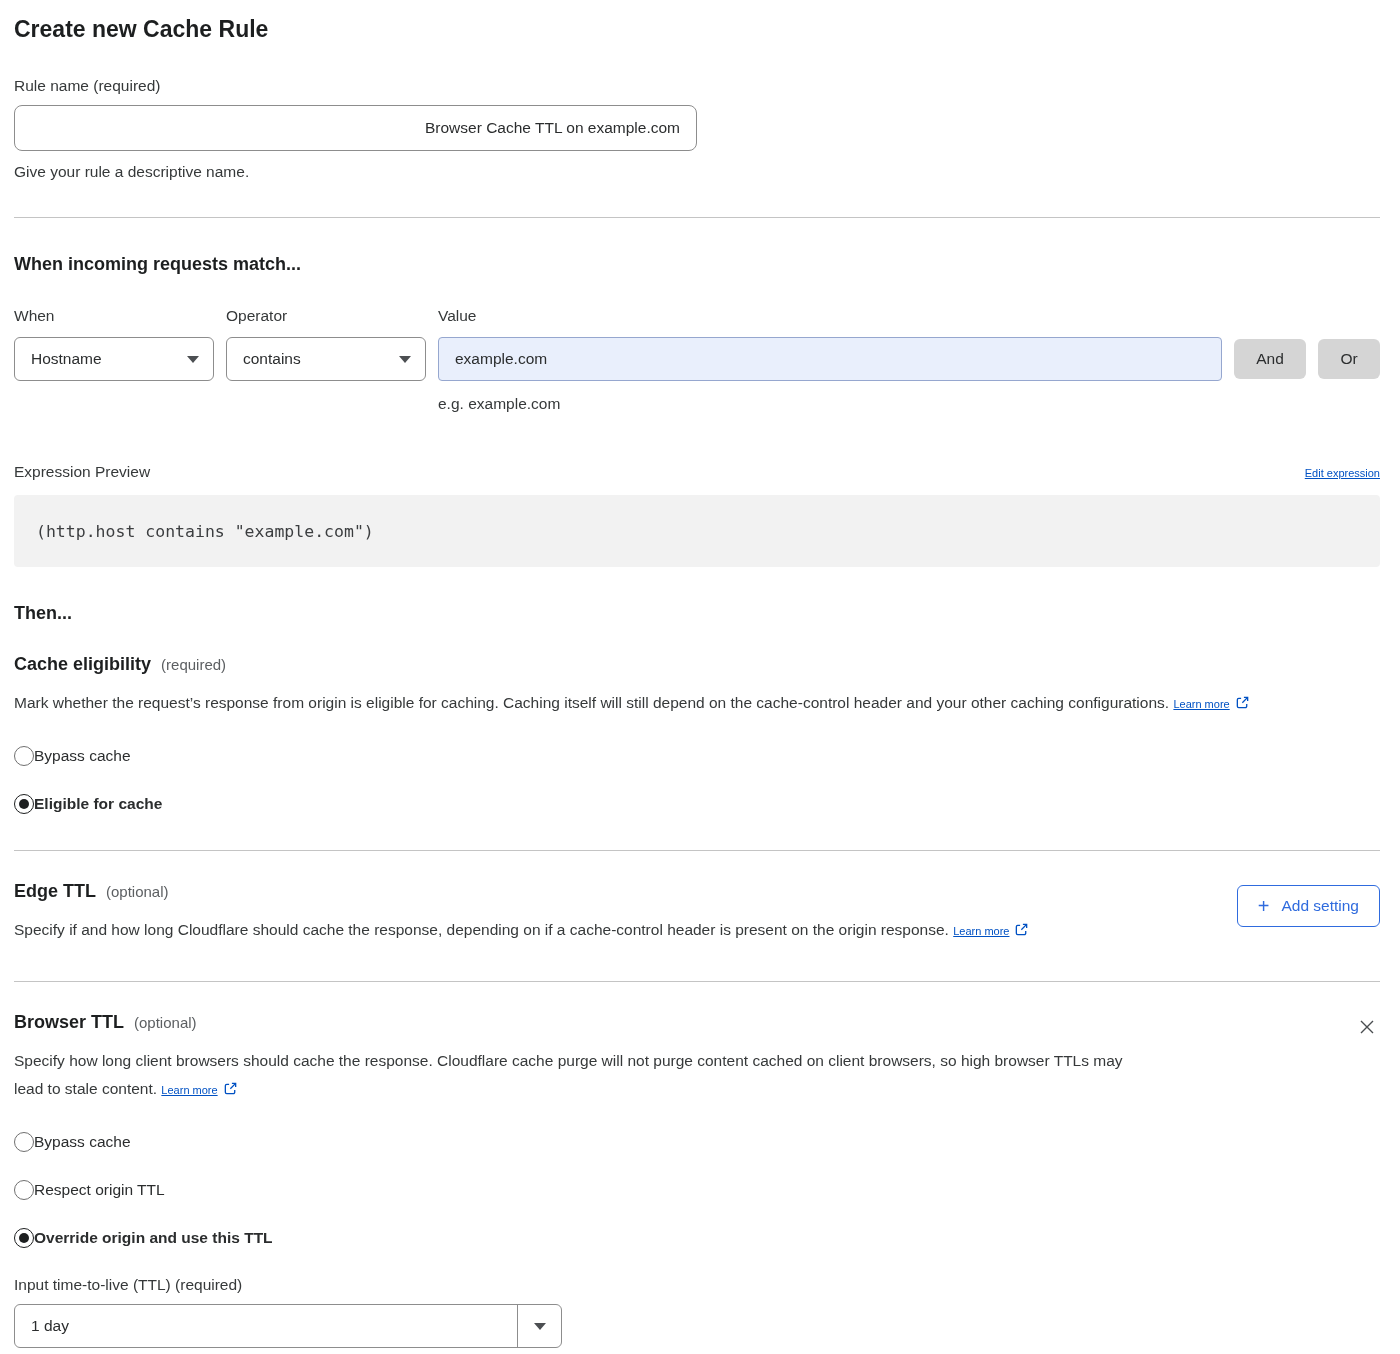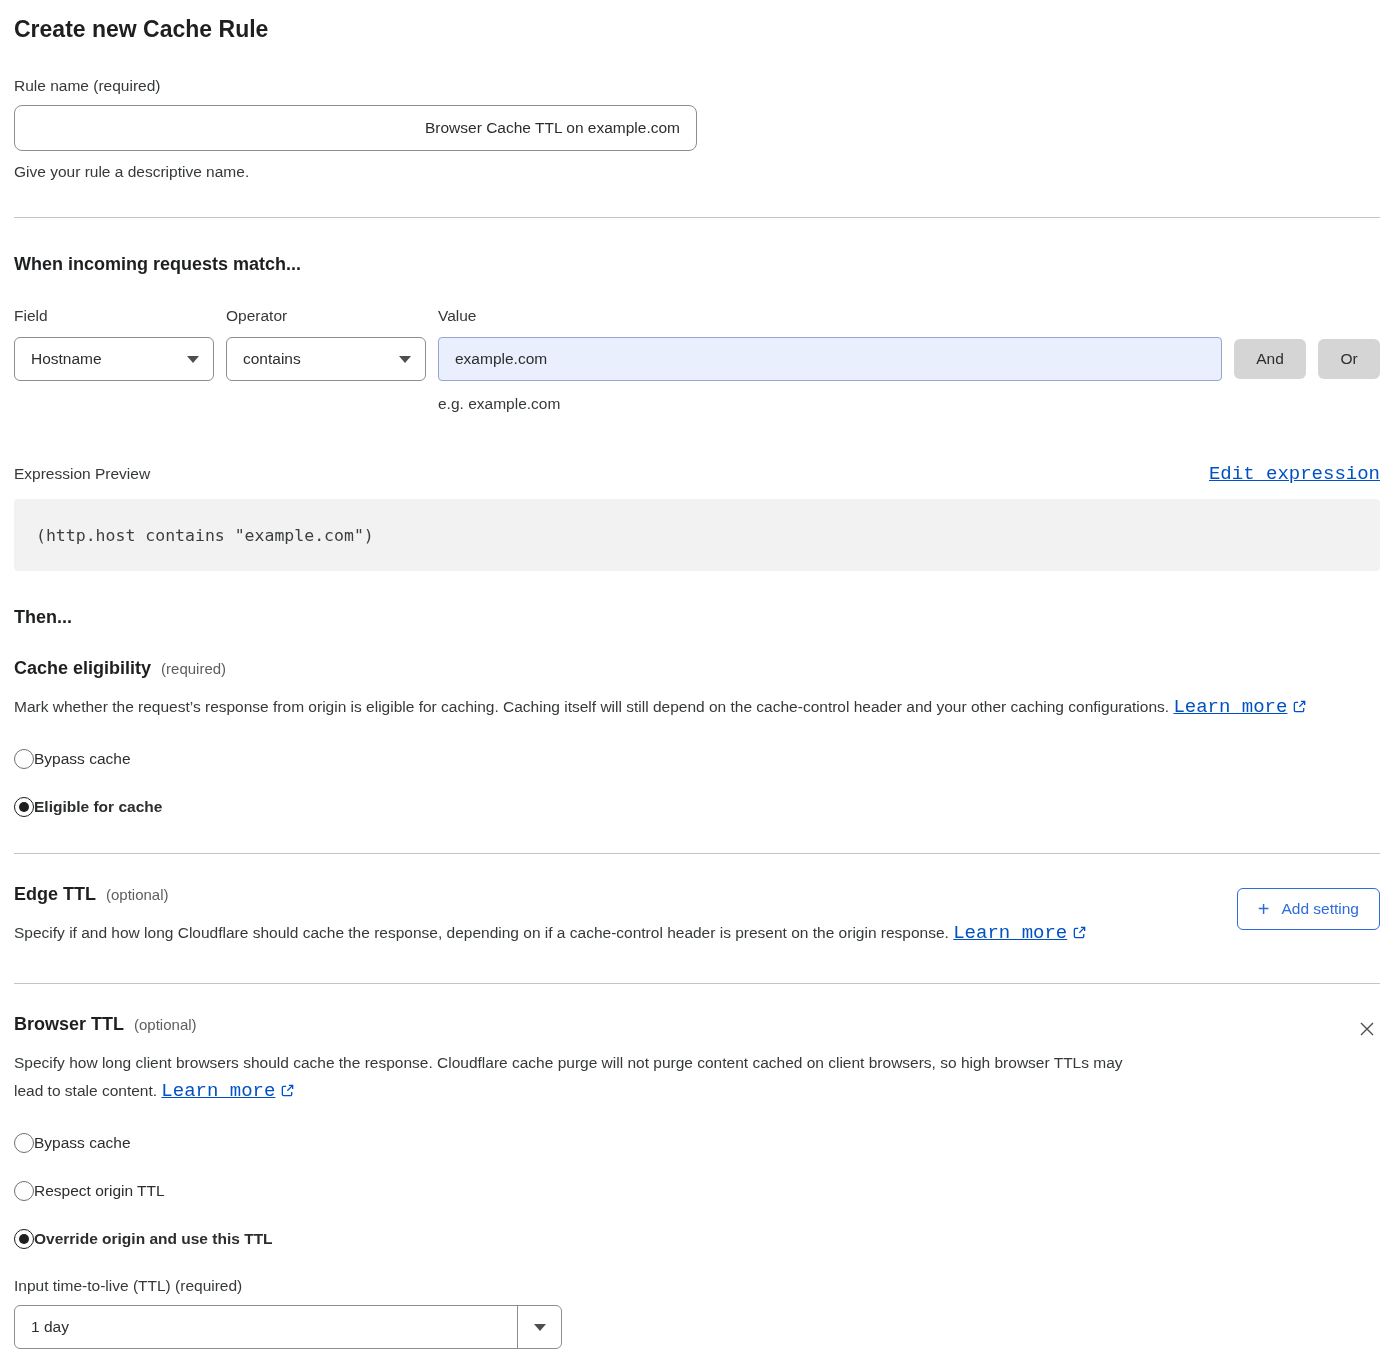--- a/index.html
+++ b/index.html
@@ -101,23 +101,22 @@
   .expression-header {
     margin-top: 50px;
     display: flex;
     justify-content: space-between;
     align-items: baseline;
   }
   .expression-label { font-size: 15.5px; color: #36393a; }
   .link {
     color: #0051c3;
     text-decoration: underline;
-    font-size: 19px;
-    cursor: pointer;
-    font-family: Liberation Mono, monospace;
+    font-size: 11px;
+    cursor: pointer;
   }
   .code-block {
     margin-top: 14px;
     background: #f2f2f2;
     border-radius: 4px;
     height: 72px;
     display: flex;
     align-items: center;
     padding: 0 22px;
     font-family: "DejaVu Sans Mono", "Liberation Mono", monospace;
@@ -239,21 +238,21 @@
   <input id="rule-name-input" class="text-input" type="text" value="Browser Cache TTL on example.com" style="">
   <div class="help-text">Give your rule a descriptive name.</div>
 </section>
 
 <hr class="divider">
 
 <section class="match-section">
   <h2 class="section-heading">When incoming requests match...</h2>
 
   <div class="match-grid">
-    <div class="col-label">Field</div>
+    <div class="col-label">When</div>
     <div class="col-label">Operator</div>
     <div class="col-label">Value</div>
     <div></div>
     <div></div>
 
     <div class="select-box">
       <span>Hostname</span>
       <span class="caret-down"></span>
     </div>
     <div class="select-box">

